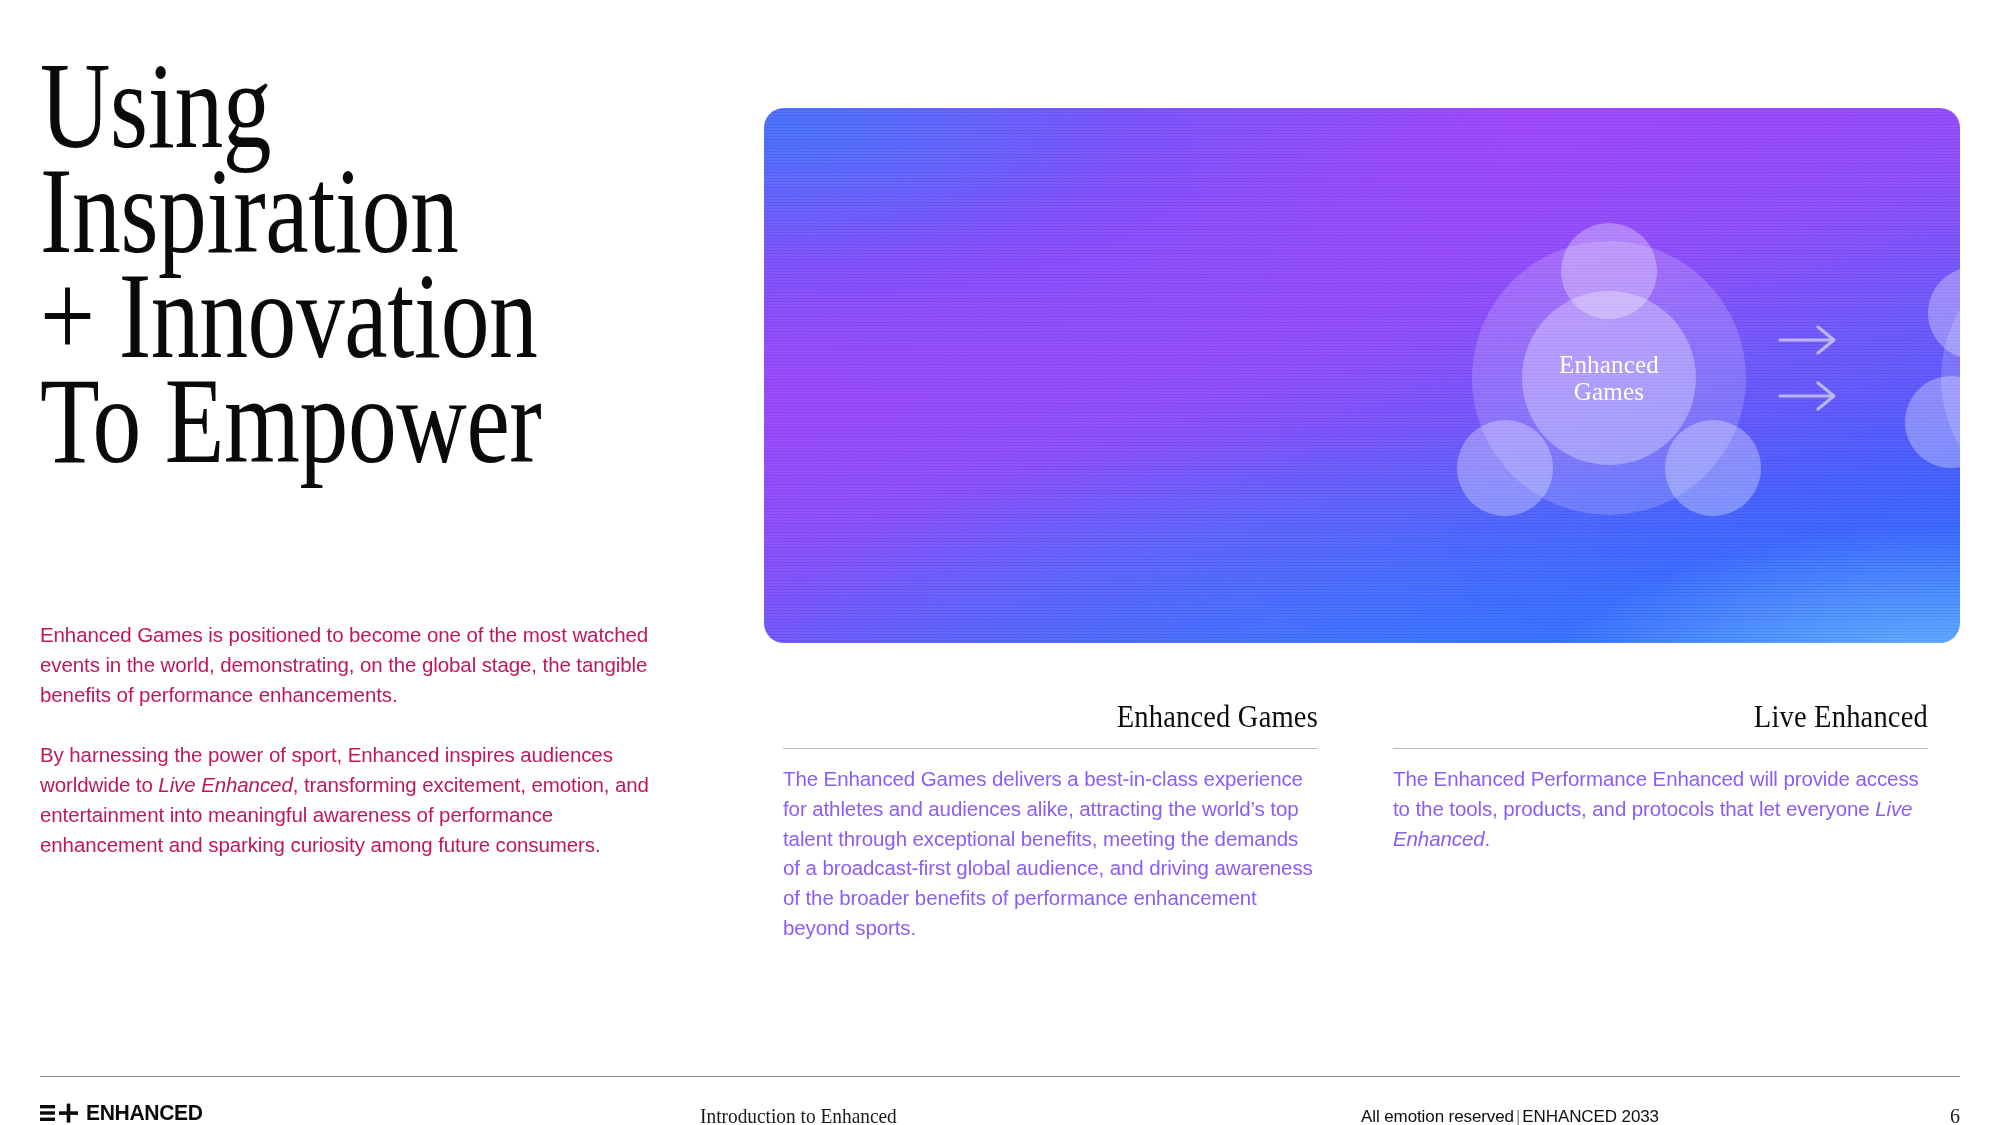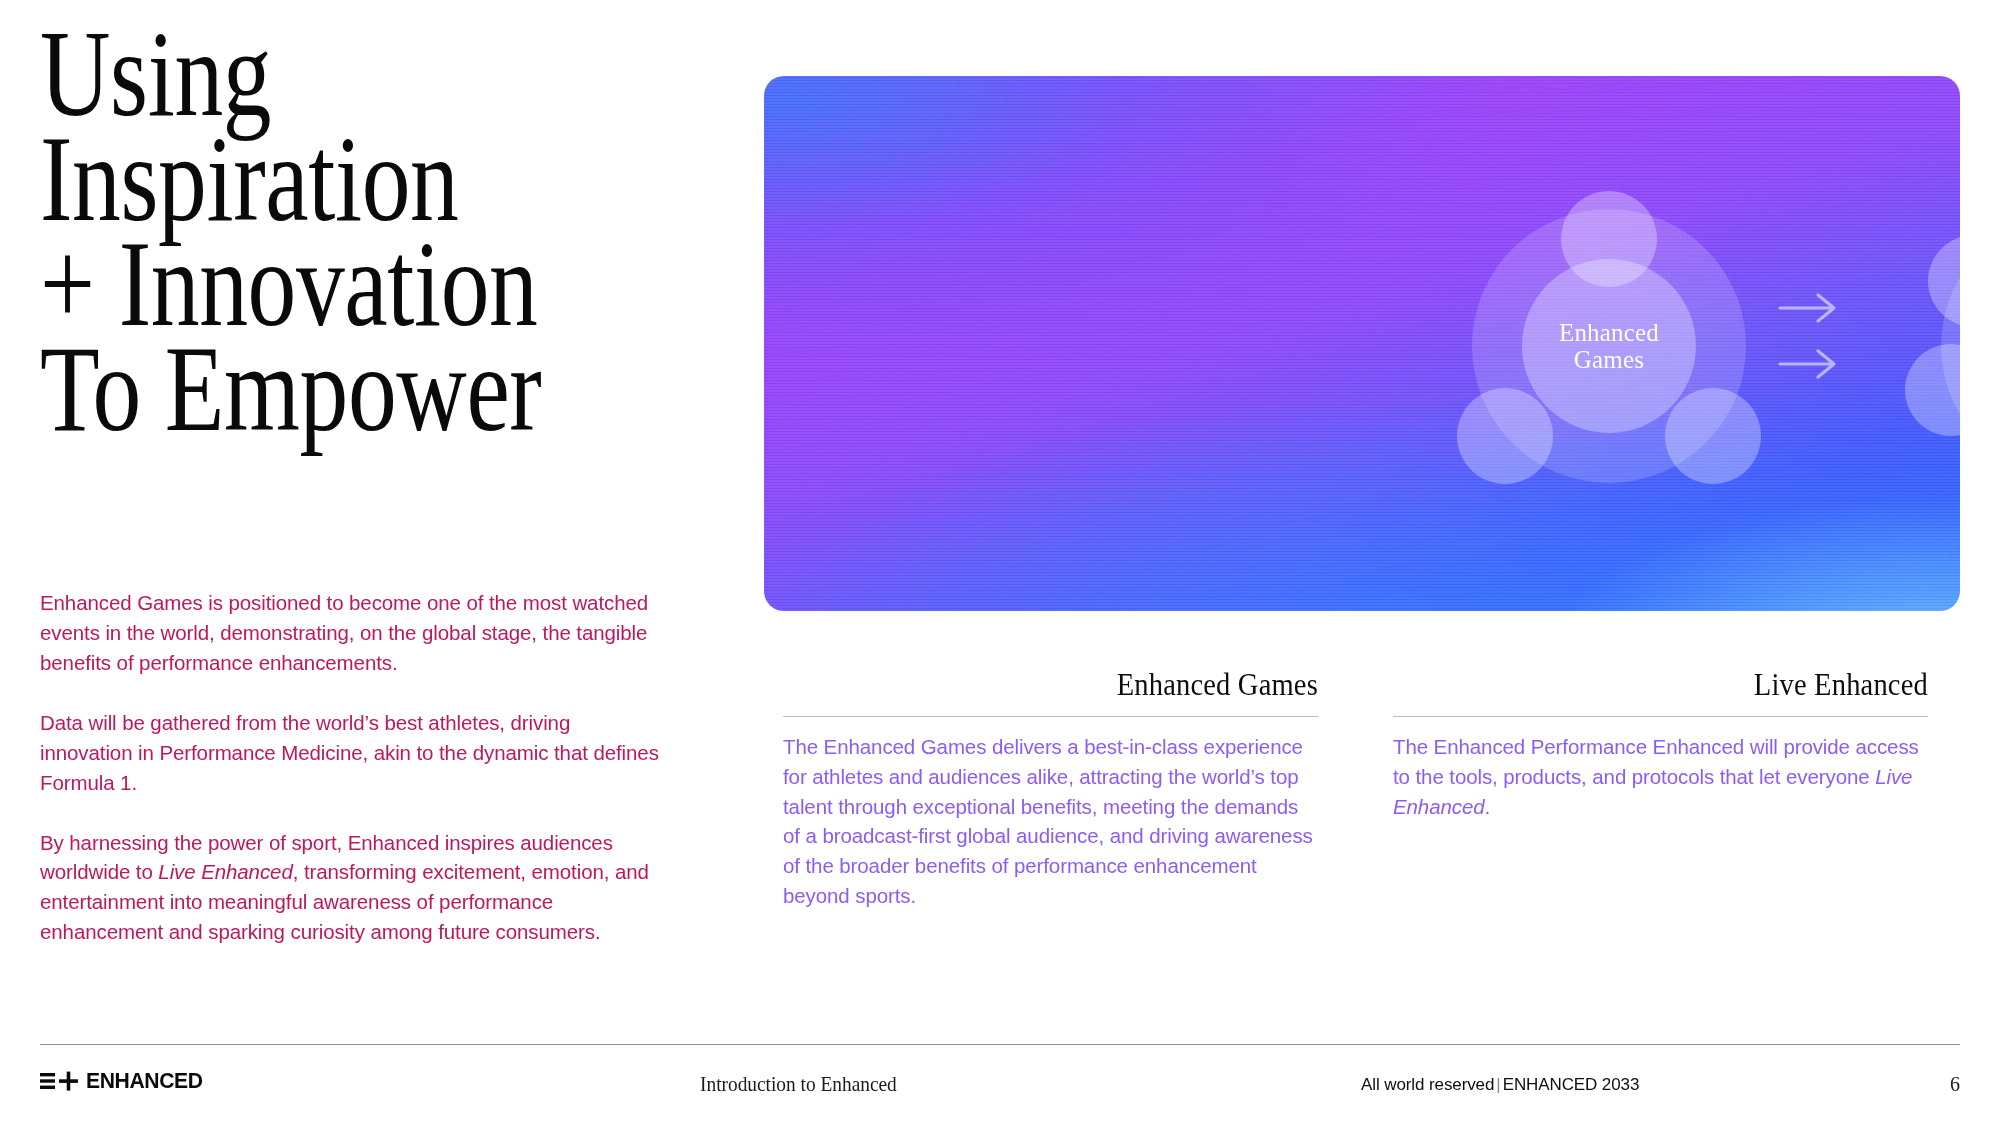--- a/index.html
+++ b/index.html
@@ -6,20 +6,21 @@
   html, body {
     width: 2000px; height: 1125px;
     background: #ffffff;
     font-family: "Liberation Sans", sans-serif;
     overflow: hidden;
   }
   .slide {
     position: relative;
     width: 2000px; height: 812px;
     background: #ffffff;
+    margin-top: 32px;
   }
 
   
   .headline {
     position: absolute;
     left: 40px; top: 22px;
     width: 700px;
     font-family: "Liberation Serif", "DejaVu Serif", serif;
     font-size: 122px;
     line-height: 0.86;
@@ -197,21 +198,20 @@
 
   <h1 class="headline">
     <span class="hl-line">Using</span>
     <span class="hl-line">Inspiration</span>
     <span class="hl-line">+ Innovation</span>
     <span class="hl-line">To Empower</span>
   </h1>
 
   <div class="left-body">
     <p>Enhanced Games is positioned to become one of the most watched events in the world, demonstrating, on the global stage, the tangible benefits of performance enhancements.</p>
-    <p>Data will be gathered from the world’s best athletes, driving innovation in Performance Medicine, akin to the dynamic that defines Formula 1.</p>
     <p><span>By harnessing the power of sport, Enhanced inspires audiences worldwide to </span><em>Live Enhanced</em><span>, transforming excitement, emotion, and entertainment into meaningful awareness of performance enhancement and sparking curiosity among future consumers.</span></p>
   </div>
 
   <div class="gfx-panel">
     <div class="gfx-noise"></div>
 
     <div class="cluster" id="cluster-eg">
       <div class="ring"></div>
       <div class="node n-top"></div>
       <div class="node n-bl"></div>
@@ -263,19 +263,19 @@
         <rect x="0" y="15.6" width="15" height="3.4" fill="#0a0a0a"></rect>
         <rect x="19" y="9.3" width="19" height="3.6" fill="#0a0a0a"></rect>
         <rect x="26.7" y="1.6" width="3.6" height="19" fill="#0a0a0a"></rect>
       </svg>
       <span class="logo-word">ENHANCED</span>
     </div>
 
     <div class="footer-center">Introduction to Enhanced</div>
 
     <div class="footer-rights">
-      <span>All world reserved</span><span class="sep">|</span><span>ENHANCED 2033</span>
+      <span>All emotion reserved</span><span class="sep">|</span><span>ENHANCED 2033</span>
     </div>
 
     <div class="footer-page">6</div>
   </div>
 
 </div>
 
 </body></html>

